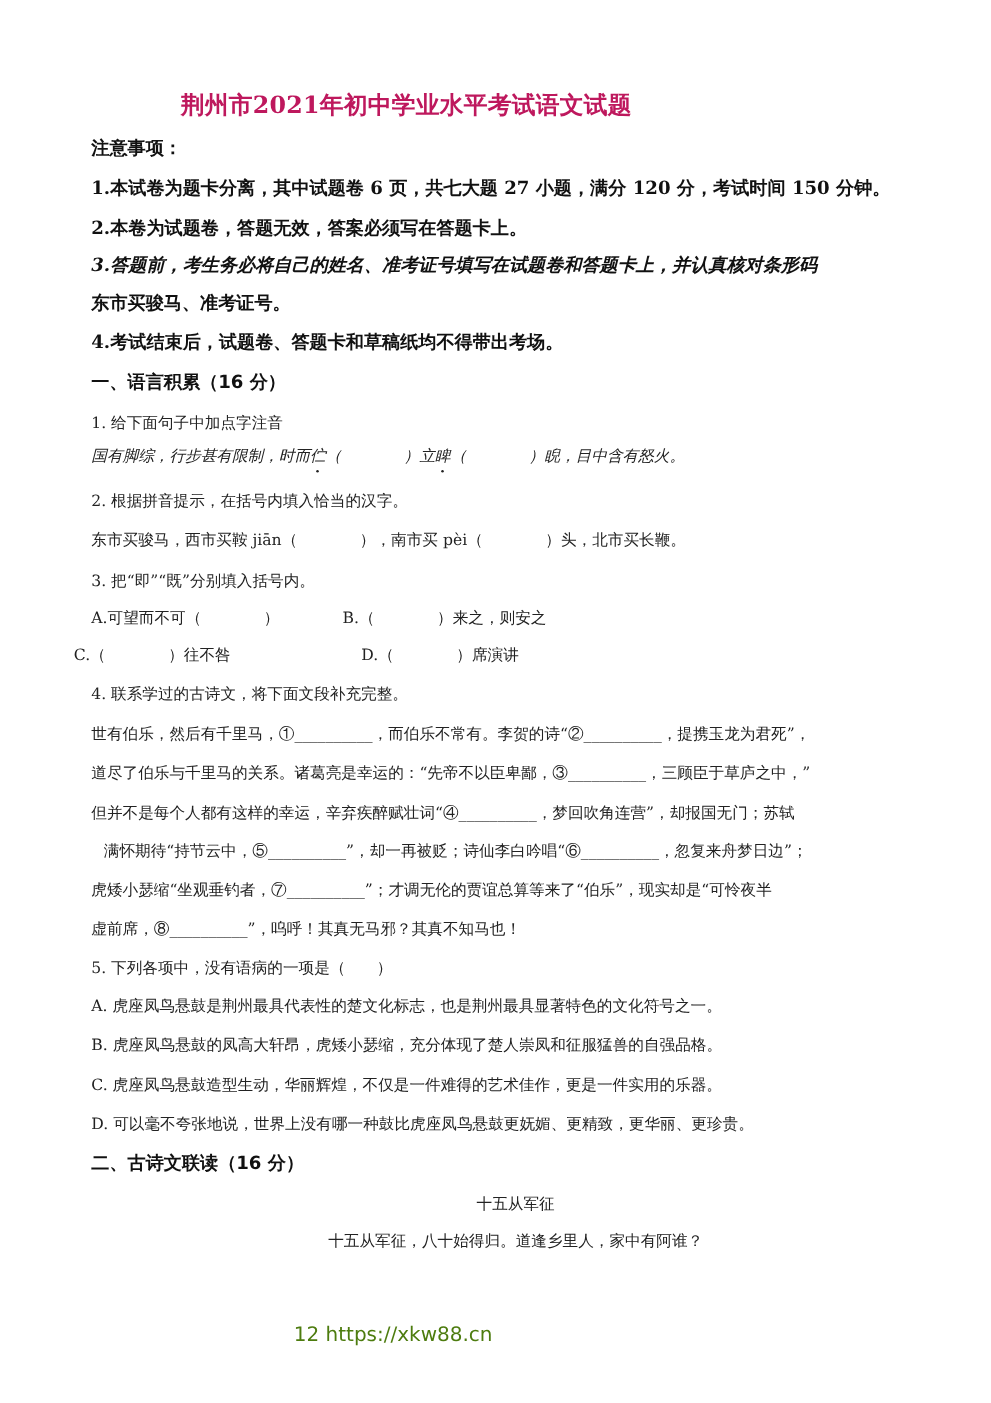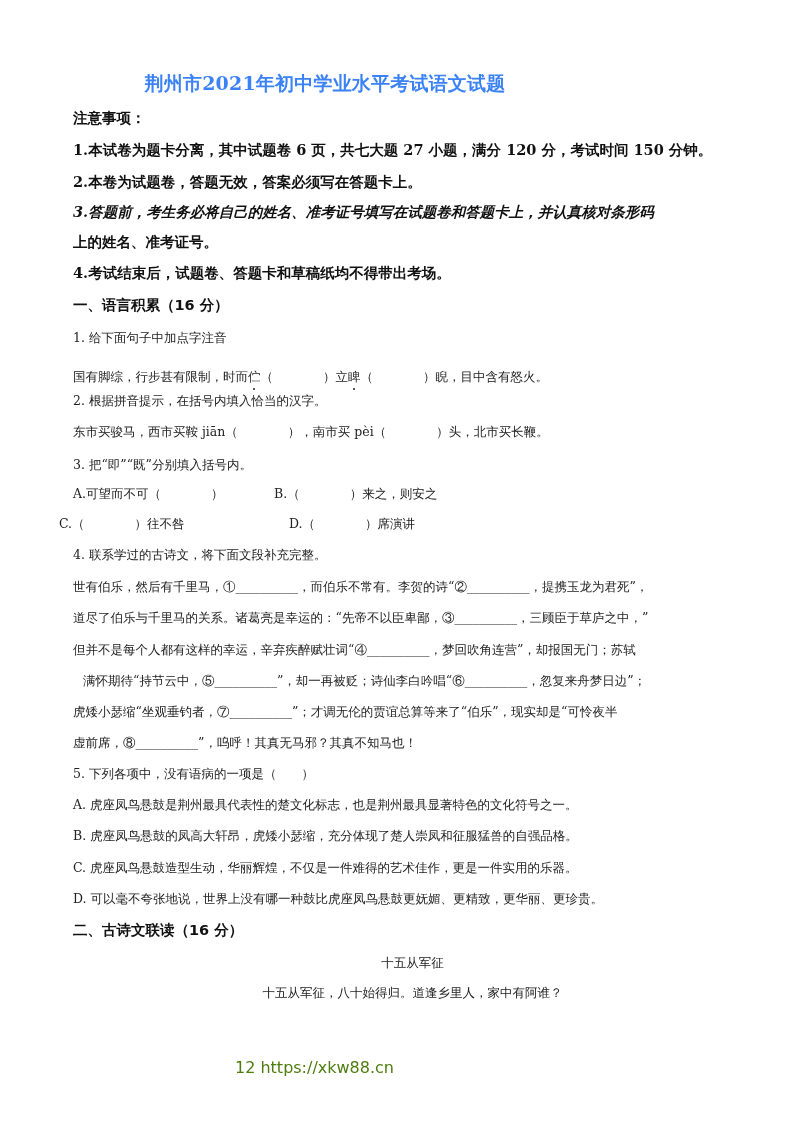--- a/index.html
+++ b/index.html
@@ -4,21 +4,21 @@
 <style>
   html, body { margin: 0; padding: 0; background: #ffffff; }
   body {
     width: 793px; height: 1122px; position: relative; overflow: hidden;
     color: #1a1a1a;
     font-family: "DejaVu Serif", "Liberation Serif", serif;
   }
   .abs { position: absolute; white-space: nowrap; }
   .title {
     left: 0; width: 650px; text-align: center; top: 71px;
-    font-size: 19px; font-weight: bold; letter-spacing: 0.2px; color: #3b82f6;
+    font-size: 19px; font-weight: bold; letter-spacing: 0.2px; color: #be185d;
   }
   .note { left: 73px; font-size: 14.5px; font-weight: bold; color: #111; }
   .sec { left: 73px; font-size: 14.5px; font-weight: bold; color: #111; font-family: "DejaVu Sans", "Liberation Sans", sans-serif; }
   .q { left: 73px; font-size: 12.5px; color: #222; }
   .opt { font-size: 12.5px; color: #222; }
   .center { left: 0; width: 793px; text-align: center; font-size: 12.5px; color: #222; padding-left: 16px; }
   .dot { position: relative; display: inline-block; }
   .dot::after {
     content: ""; position: absolute; left: 50%; bottom: -4px; width: 2px; height: 2px;
     background: #222; border-radius: 50%; transform: translateX(-50%);
@@ -31,29 +31,29 @@
 </head>
 <body>
 
 <div class="abs title">荆州市2021年初中学业水平考试语文试题</div>
 
 <div>
   <div class="abs note" style="top:109px;">注意事项：</div>
   <div class="abs note" style="top:141px;">1.本试卷为题卡分离，其中试题卷 6 页，共七大题 27 小题，满分 120 分，考试时间 150 分钟。</div>
   <div class="abs note" style="top:173px;">2.本卷为试题卷，答题无效，答案必须写在答题卡上。</div>
   <div class="abs note" style="top:203px;font-style:italic;">3.答题前，考生务必将自己的姓名、准考证号填写在试题卷和答题卡上，并认真核对条形码</div>
-  <div class="abs note" style="top:233px;">上的姓名、准考证号。</div>
+  <div class="abs note" style="top:233px;">东市买骏马、准考证号。</div>
   <div class="abs note" style="top:264px;">4.考试结束后，试题卷、答题卡和草稿纸均不得带出考场。</div>
 </div>
 
 <div>
   <div class="abs sec" style="top:296px;">一、语言积累（16 分）</div>
 
   <div class="abs q" style="top:330px;">1. 给下面句子中加点字注音</div>
-  <div class="abs q" style="top:369px;">
+  <div class="abs q" style="top:357px;font-style:italic;">
     <span>国有脚综，行步甚有限制，时而</span><span class="dot">伫</span><span>（　　　　）</span><span>立</span><span class="dot">睥</span><span>（　　　　）</span><span>睨，目中含有怒火。</span>
   </div>
 
   <div class="abs q" style="top:393px;">2. 根据拼音提示，在括号内填入恰当的汉字。</div>
   <div class="abs q" style="top:424px;">东市买骏马，西市买鞍 jiān（　　　　），南市买 pèi（　　　　）头，北市买长鞭。</div>
 
   <div class="abs q" style="top:457px;">3. 把“即”“既”分别填入括号内。</div>
   <div class="abs opt" style="left:73px; top:486px;">A.可望而不可（　　　　）</div>
   <div class="abs opt" style="left:274px; top:486px;">B.（　　　　）来之，则安之</div>
   <div class="abs opt" style="left:59px; top:516px;">C.（　　　　）往不咎</div>

